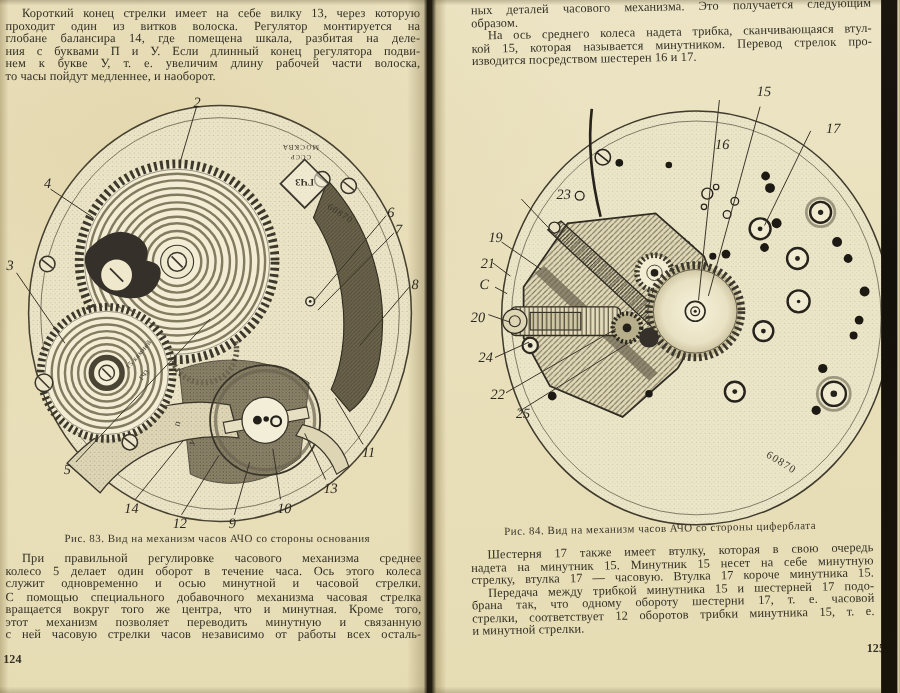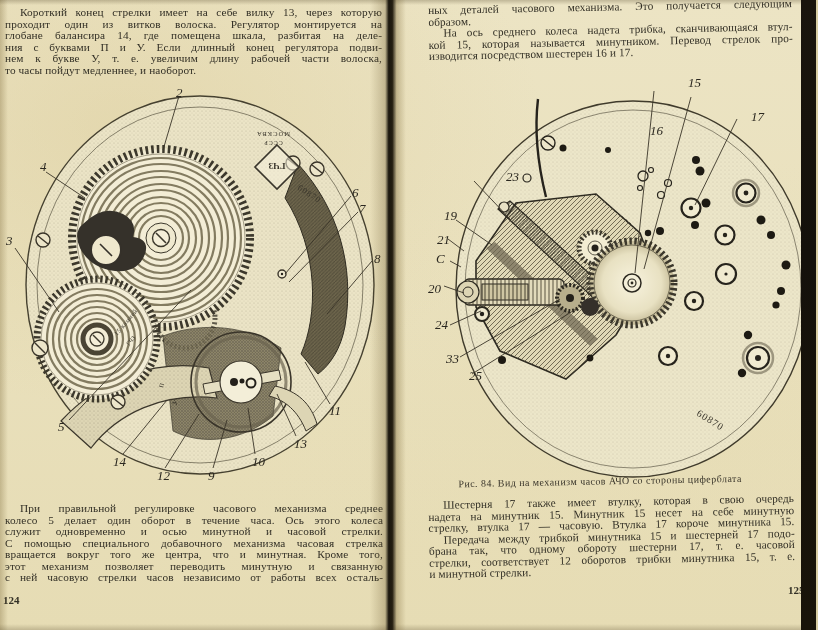--- a/index.html
+++ b/index.html
@@ -218,20 +218,21 @@
     <div class="figlabel" style="left:359px;top:202px;">7</div>
     <div class="figlabel" style="left:374px;top:252px;">8</div>
     <div class="figlabel" style="left:58px;top:420px;">5</div>
     <div class="figlabel" style="left:113px;top:455px;">14</div>
     <div class="figlabel" style="left:157px;top:469px;">12</div>
     <div class="figlabel" style="left:208px;top:469px;">9</div>
     <div class="figlabel" style="left:252px;top:455px;">10</div>
     <div class="figlabel" style="left:294px;top:437px;">13</div>
     <div class="figlabel" style="left:329px;top:404px;">11</div>
 
+    <div class="caption" style="left:10px;top:485px;width:375px;">Рис. 83. Вид на механизм часов АЧО со стороны основания</div>
 
     <div class="para" style="left:5px;top:503px;width:378px;">
       <div class="tline indent">При правильной регулировке часового механизма среднее</div>
       <div class="tline">колесо 5 делает один оборот в течение часа. Ось этого колеса</div>
       <div class="tline">служит одновременно и осью минутной и часовой стрелки.</div>
       <div class="tline">С помощью специального добавочного механизма часовая стрелка</div>
       <div class="tline">вращается вокруг того же центра, что и минутная. Кроме того,</div>
       <div class="tline">этот механизм позволяет переводить минутную и связанную</div>
       <div class="tline">с ней часовую стрелки часов независимо от работы всех осталь-</div>
     </div>
@@ -364,21 +365,21 @@
 
     <div class="figlabel" style="left:250px;top:80px;margin-top:44px;">16</div>
     <div class="figlabel" style="left:288px;top:76px;">15</div>
     <div class="figlabel" style="left:351px;top:110px;">17</div>
     <div class="figlabel" style="left:62px;top:170px;margin-left:44px;">23</div>
     <div class="figlabel" style="left:44px;top:209px;">19</div>
     <div class="figlabel" style="left:37px;top:233px;font-style:italic;">21</div>
     <div class="figlabel" style="left:36px;top:252px;">C</div>
     <div class="figlabel" style="left:28px;top:282px;">20</div>
     <div class="figlabel" style="left:35px;top:318px;">24</div>
-    <div class="figlabel" style="left:46px;top:352px;">33</div>
+    <div class="figlabel" style="left:46px;top:352px;">22</div>
     <div class="figlabel" style="left:69px;top:369px;">25</div>
 
     <div class="caption rtilt" style="left:20px;top:479px;width:360px;">Рис. 84. Вид на механизм часов АЧО со стороны циферблата</div>
 
     <div class="para rtilt" style="left:28px;top:500px;width:366px;">
       <div class="tline indent">Шестерня 17 также имеет втулку, которая в свою очередь</div>
       <div class="tline">надета на минутник 15. Минутник 15 несет на себе минутную</div>
       <div class="tline">стрелку, втулка 17 — часовую. Втулка 17 короче минутника 15.</div>
       <div class="tline indent">Передача между трибкой минутника 15 и шестерней 17 подо-</div>
       <div class="tline">брана так, что одному обороту шестерни 17, т. е. часовой</div>

